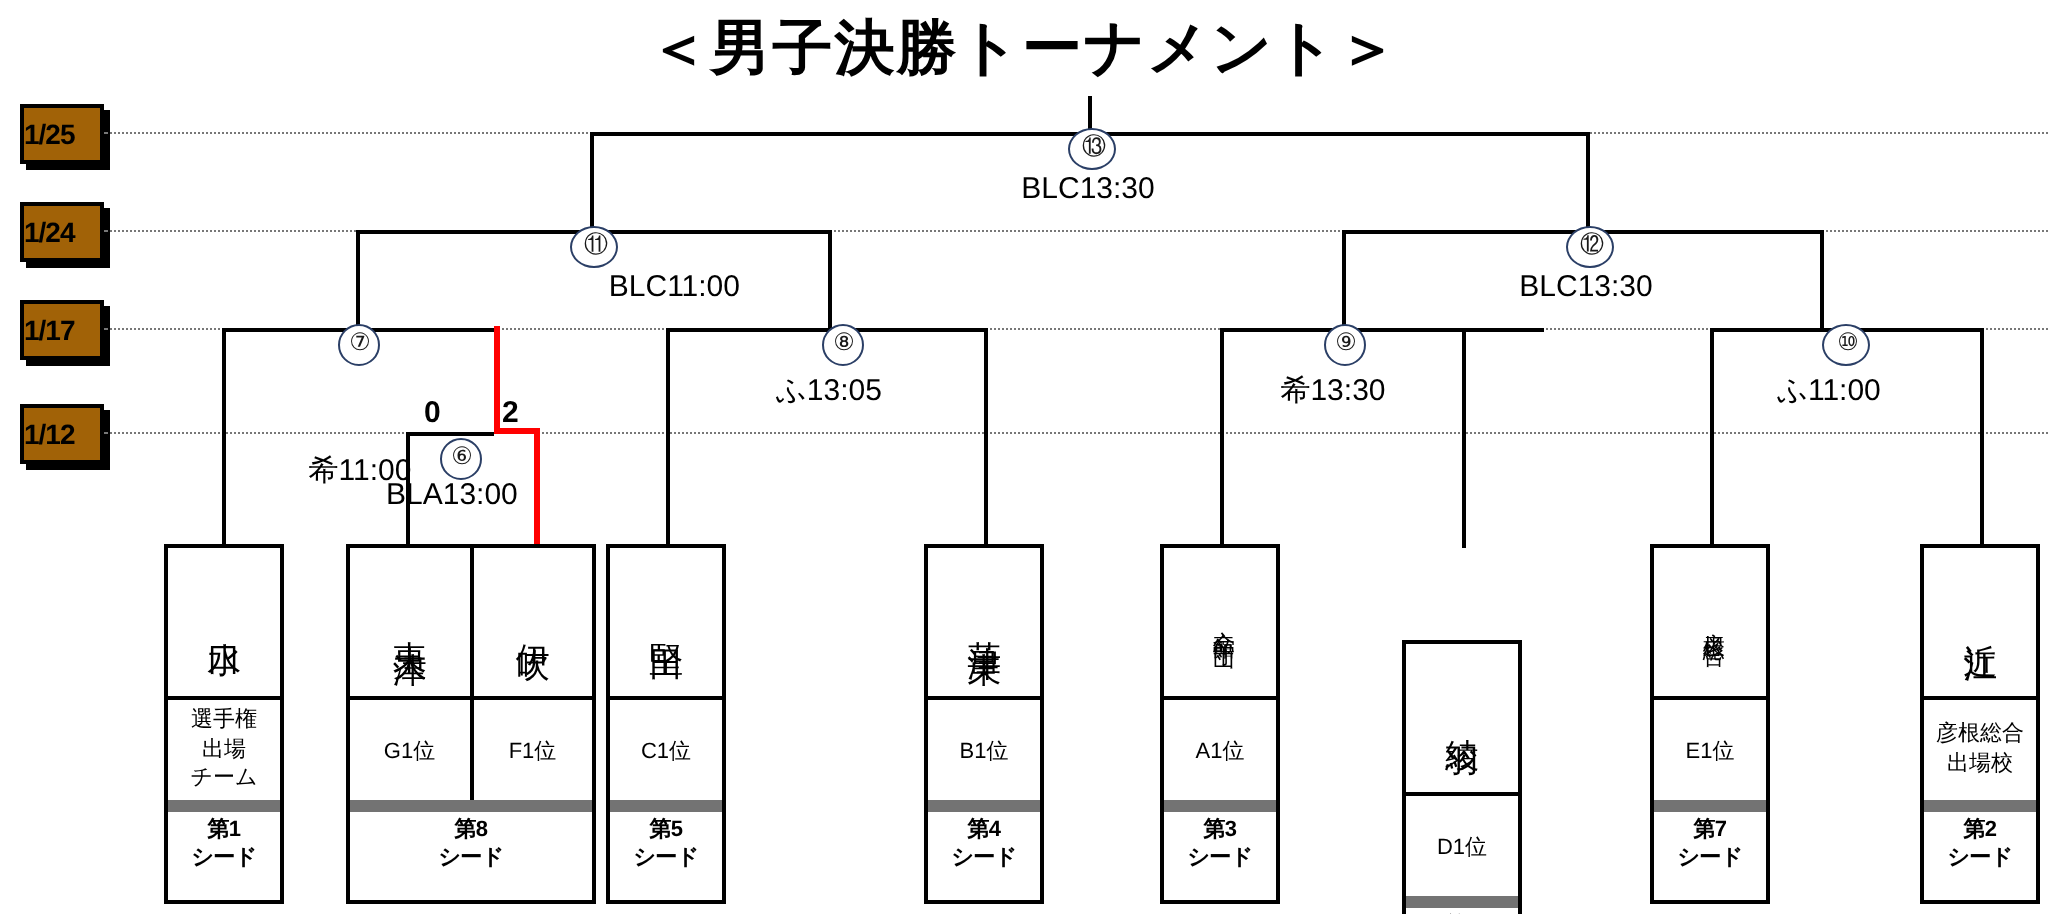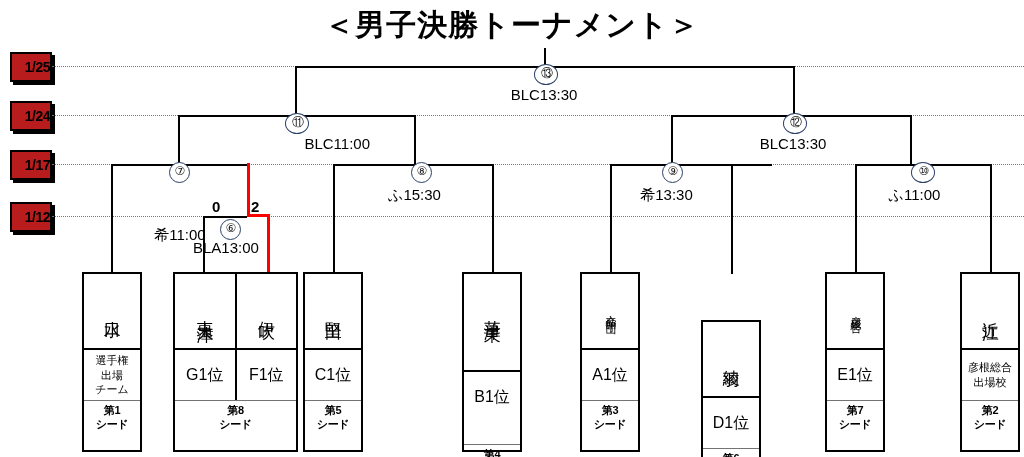--- a/index.html
+++ b/index.html
@@ -24,27 +24,27 @@
     font-weight:bold;
     letter-spacing:1px;
     line-height:38px;
     white-space:nowrap;
   }
   
   .datechip{
     position:absolute;
     width:42px;height:30px;
     border:2px solid #000;
-    background:#b91c1c;
+    background:#a16207;
     box-shadow:3px 3px 0 #000;
     box-sizing:border-box;
     font-size:14px;
     font-weight:bold;
     line-height:26px;
-    text-align:right;
+    text-align:left;
     letter-spacing:-0.5px;
   }
   
   .guide{
     position:absolute;
     height:0;
     border-top:1px dotted #777;
   }
   
   .hl{position:absolute;height:0;border-top:2px solid #000;}
@@ -82,39 +82,39 @@
   .teamgroup{
     position:absolute;
     border:2px solid #000;
     box-sizing:border-box;
     background:#fff;
     display:flex;
     flex-direction:column;
   }
   .tg-names{display:flex;flex:0 0 74px;}
   .tg-ranks{display:flex;flex:0 0 50px;border-top:2px solid #000;}
-  .tg-seed{flex:0 0 34px;border-top:1px solid #737373;display:flex;}
+  .tg-seed{flex:0 0 34px;border-top:6px solid #737373;display:flex;}
   .cell{
     flex:1 1 0;
     display:flex;
     align-items:center;
     justify-content:center;
     box-sizing:border-box;
   }
   .cell + .cell{border-left:2px solid #000;}
   .vname{
     writing-mode:vertical-rl;
     text-orientation:upright;
     font-size:17px;
     line-height:1.25;
     letter-spacing:3px;
     white-space:nowrap;
   }
   .vname.small{font-size:11px;letter-spacing:2px;}
-  .rank{font-size:16px;white-space:nowrap;text-align:right;}
+  .rank{font-size:11px;white-space:nowrap;text-align:right;}
   .rank.multi{font-size:11px;line-height:1.35;text-align:center;white-space:pre-line;}
   .seedtxt{
     font-size:11px;
     font-weight:bold;
     line-height:1.25;
     text-align:center;
     white-space:pre-line;
     letter-spacing:-0.3px;
   }
   .stem{position:absolute;width:0;border-left:2px solid #000;}
@@ -158,21 +158,21 @@
 
   <div class="hl" style="left:111px;top:164px;width:136px;"></div>
   <div class="vl" style="left:111px;top:164px;height:109px;"></div>
   <div class="mnum" style="left:169px;top:162px;">⑦</div>
   <div class="mlabel" style="left:120px;top:186px;width:120px;margin-top:40px;">希11:00</div>
 
   <div class="hl" style="left:333px;top:164px;width:160px;"></div>
   <div class="vl" style="left:333px;top:164px;height:109px;"></div>
   <div class="vl" style="left:492px;top:164px;height:109px;"></div>
   <div class="mnum" style="left:411px;top:162px;">⑧</div>
-  <div class="mlabel" style="left:352px;top:186px;width:125px;">ふ15:30</div>
+  <div class="mlabel" style="left:352px;top:186px;width:125px;">ふ13:05</div>
 
   <div class="hl" style="left:610px;top:164px;width:162px;"></div>
   <div class="vl" style="left:610px;top:164px;height:109px;"></div>
   <div class="vl" style="left:731px;top:164px;height:109px;"></div>
   <div class="mnum" style="left:662px;top:162px;">⑨</div>
   <div class="mlabel" style="left:604px;top:186px;width:125px;">希13:30</div>
 
   <div class="hl" style="left:855px;top:164px;width:137px;"></div>
   <div class="vl" style="left:855px;top:164px;height:109px;"></div>
   <div class="vl" style="left:990px;top:164px;height:109px;"></div>
@@ -259,21 +259,21 @@
       </div>
     </div>
     <div class="tg-seed">
       <div class="cell">
         <span class="seedtxt">第5
 シード</span>
       </div>
     </div>
   </div>
 
-  <div class="teamgroup" style="left:462px;top:272px;width:60px;height:180px;gap:22px;">
+  <div class="teamgroup" style="left:462px;top:272px;width:60px;height:180px;">
     <div class="tg-names">
       <div class="cell">
         <span class="vname">草津東</span>
       </div>
     </div>
     <div class="tg-ranks">
       <div class="cell">
         <span class="rank">B1位</span>
       </div>
     </div>

